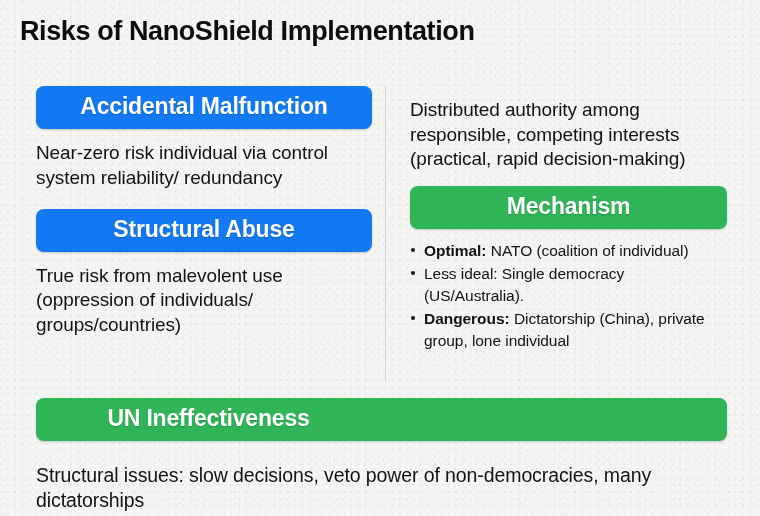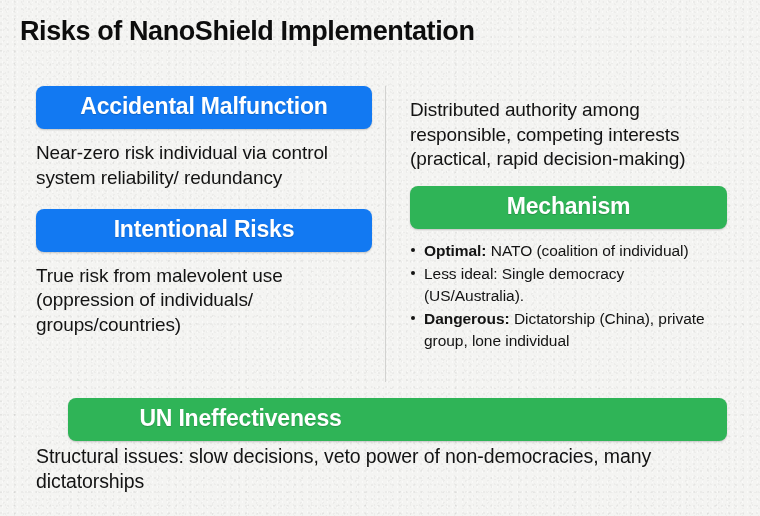--- a/index.html
+++ b/index.html
@@ -124,49 +124,48 @@
   #bottom {
     position: absolute;
     left: 36px;
     top: 398px;
     width: 691px;
   }
   #bottom .pill {
     text-align: left;
     padding-left: 0;
     padding-right: 0;
-    margin-left: 32px;
   }
   #bottom .pill span.inner {
     display: block;
     width: 345px;
     text-align: center;
   }
   #bottom .body-text {
     font-size: 19.5px;
-    margin-top: 3px;
+    margin-top: 22px;
   }
 </style>
 </head>
 <body>
 
 <div id="slide">
 
   <div id="title">Risks of NanoShield Implementation</div>
 
   <div id="divider"></div>
 
   <div class="col" id="col-left">
 
     <div class="pill blue">Accidental Malfunction</div>
     <div class="body-text">Near-zero risk individual via control system reliability/ redundancy</div>
 
     <div style="height:18px"></div>
 
-    <div class="pill blue">Intentional Risks</div>
+    <div class="pill blue">Structural Abuse</div>
     <div class="body-text">True risk from malevolent use (oppression of individuals/ groups/countries)</div>
   </div>
 
   <div class="col" id="col-right">
 
     <div class="body-text">Distributed authority among responsible, competing interests (practical, rapid decision-making)</div>
 
     <div style="height:14px"></div>
 
     <div class="pill green">Mechanism</div>

